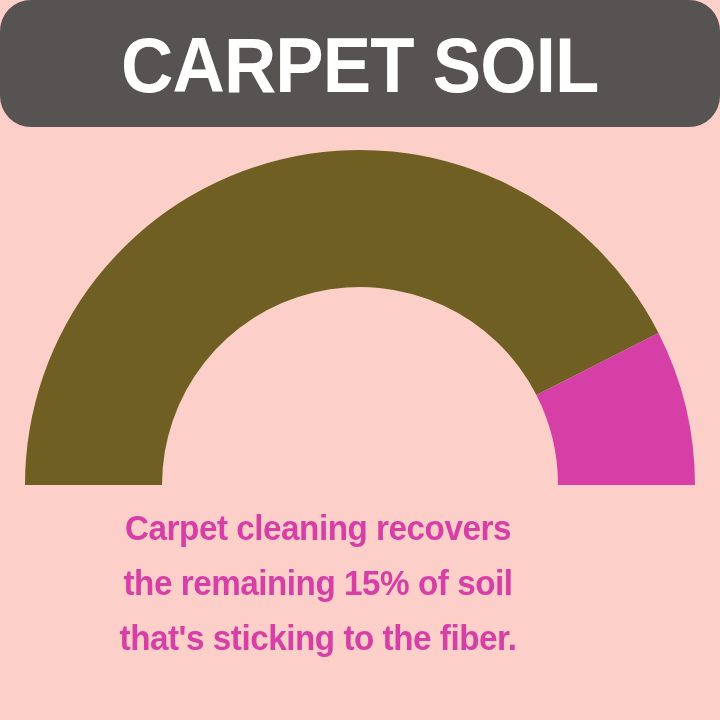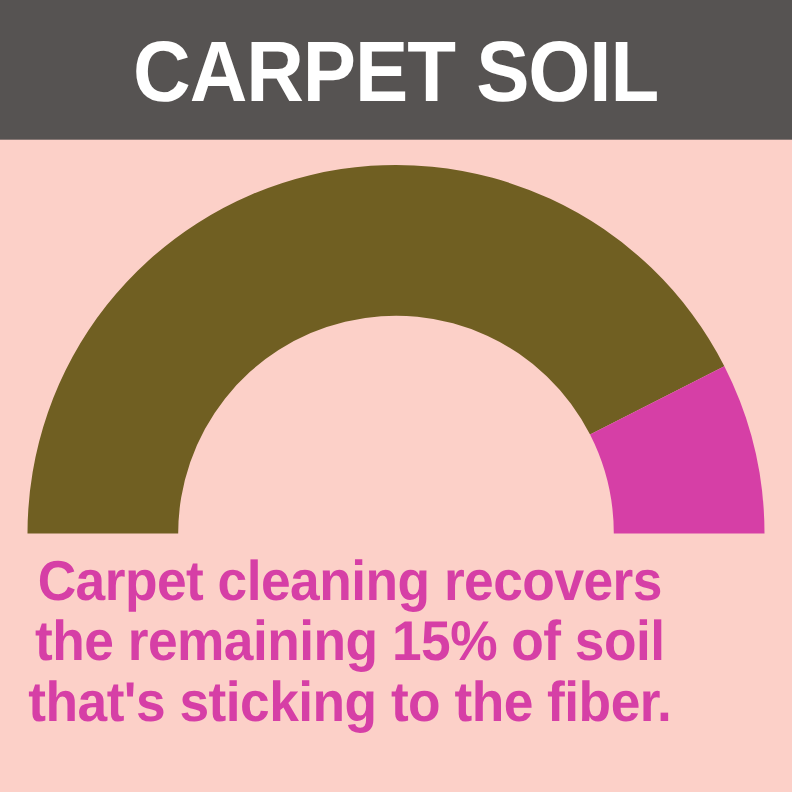--- a/index.html
+++ b/index.html
@@ -78,37 +78,37 @@
   
   #caption {
     position: absolute;
     left: 0;
     top: 500px;
     width: 636px;
     text-align: center;
     color: #d63fa6;
     font-family: "Liberation Sans", sans-serif;
     font-weight: 700;
-    font-size: 51px;
+    font-size: 35px;
     line-height: 55px;
     letter-spacing: -0.5px;
   }
   #caption .cl {
     display: block;
     transform: scaleX(0.95);
     transform-origin: center center;
     white-space: nowrap;
   }
 </style>
 </head>
 <body>
 
 <div id="canvas" style="background: rgb(252, 208, 200);">
 
-  <div id="header-band" style="background: rgb(86, 83, 82);">
+  <div id="header-band" style="background: rgb(86, 83, 82); border-radius: 31px;">
     <div id="header-title" style="color: rgb(255, 255, 255);">CARPET SOIL</div>
   </div>
 
   <div id="gauge-wrap">
     <svg id="gauge-svg" width="720" height="370" viewBox="0 0 720 370">
 
       <path id="seg-dry" d="M 25.00,358.00 A 335,335 0 0 1 658.49,205.91 L 536.42,268.11 A 198,198 0 0 0 162.00,358.00 Z" fill="#705f22"></path>
 
       <path id="seg-remaining" d="M 658.49,205.91 A 335,335 0 0 1 695.00,358.00 L 558.00,358.00 A 198,198 0 0 0 536.42,268.11 Z" fill="#d63fa6"></path>
     </svg>

